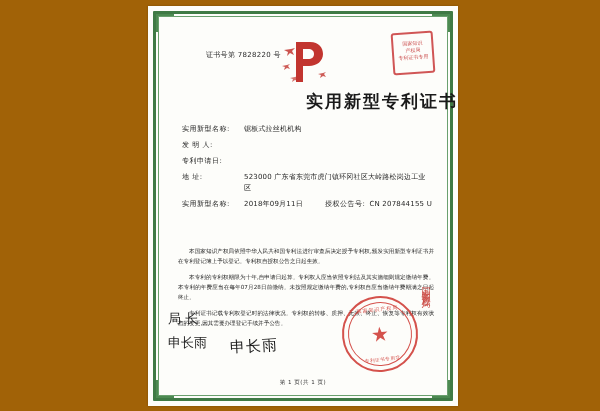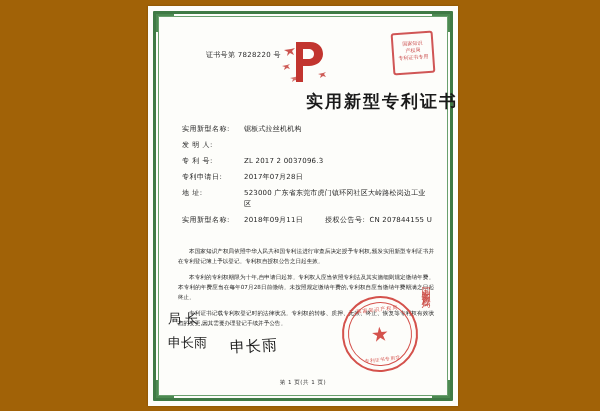--- a/index.html
+++ b/index.html
@@ -267,26 +267,21 @@
 
     <div class="fields">
       <div class="row">
         <span class="lab">实用新型名称:</span>
         <span class="val">锯板式拉丝机机构</span>
       </div>
       <div class="row">
         <span class="lab">发 明 人:</span>
       </div>
       <div class="row">
-        <span class="lab">专 利 号:</span>
-        <span class="val">ZL 2017 2 0037096.3</span>
-      </div>
-      <div class="row">
         <span class="lab">专利申请日:</span>
-        <span class="val">2017年07月28日</span>
       </div>
       <div class="row wrap">
         <span class="lab">地        址:</span>
         <span class="val">523000 广东省东莞市虎门镇环冈社区大岭路松岗边工业区</span>
       </div>
       <div class="row">
         <span class="lab">实用新型名称:</span>
         <span class="val">2018年09月11日</span>
         <span class="lab" style="min-width:54px;text-align:right">授权公告号:</span>
         <span class="val" style="flex:0 0 auto;padding-left:4px">CN 207844155 U</span>

